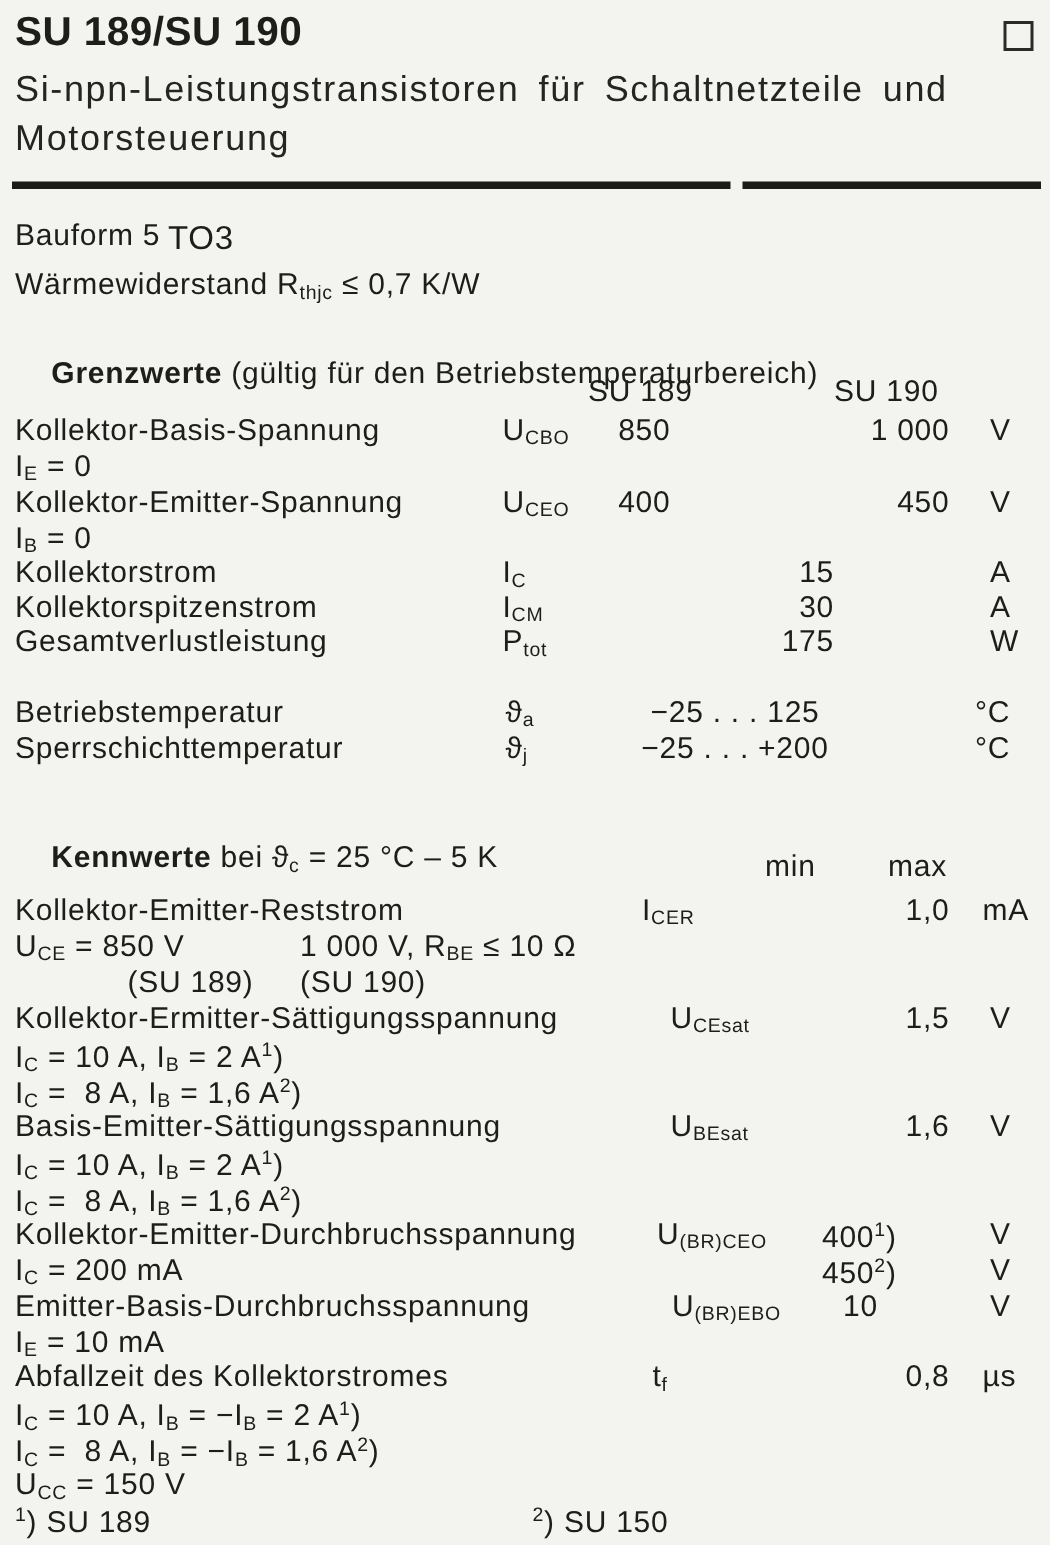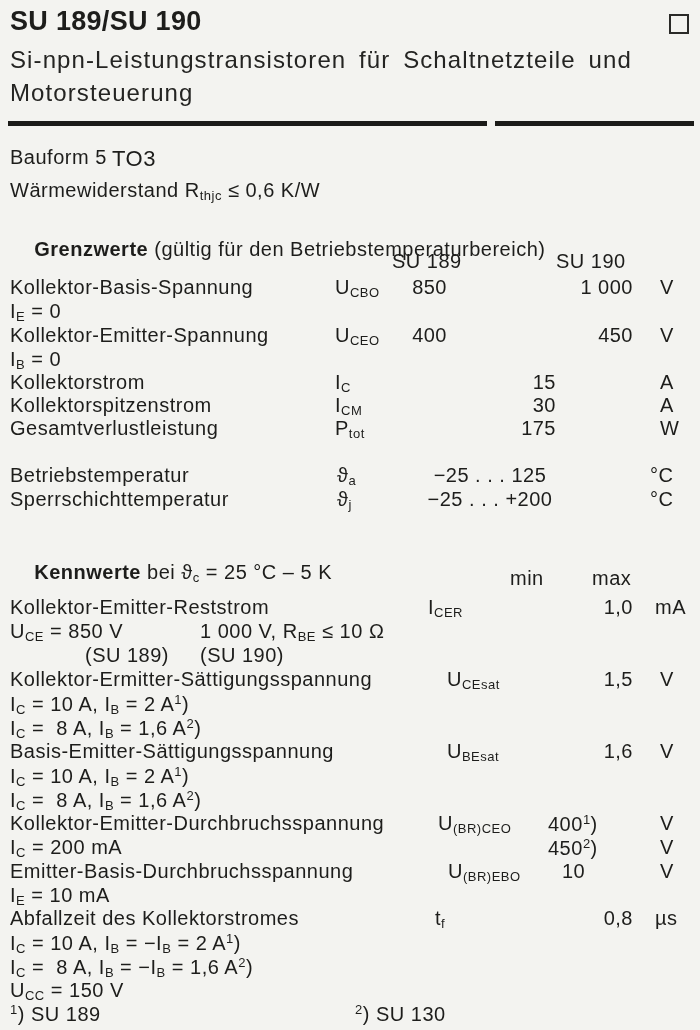--- a/index.html
+++ b/index.html
@@ -61,21 +61,21 @@
   <div class="subtitle s2">Motorsteuerung</div>
   <div class="subtitle s1">Si-npn-Leistungstransistoren für Schaltnetzteile und</div>
   <div class="rule rule-left"></div>
   <div class="rule rule-right"></div>
 
   <div class="row" style="top:146px">
     <span class="lab">Bauform 5</span>
     <span class="pos" style="left:112px;font-size:22px">TO3</span>
   </div>
   <div class="row" style="top:179px">
-    <span class="lab"><span class="seg-n">Wärmewiderstand R</span><span class="seg-sub">thjc</span><span class="seg-n"> ≤ 0,6 K/W</span></span>
+    <span class="lab"><span class="seg-n">Wärmewiderstand R</span><span class="seg-sub">thjc</span><span class="seg-n"> ≤ 0,7 K/W</span></span>
   </div>
 
   <div class="heading-line" style="top:215px">
     <span class="bold">Grenzwerte</span><span> (gültig für den Betriebstemperaturbereich)</span>
   </div>
 
   <div class="row" style="top:250px">
     <span class="pos" style="left:392px">SU 189</span>
     <span class="pos" style="left:556px">SU 190</span>
   </div>
@@ -219,16 +219,16 @@
   </div>
   <div class="row" style="top:955px">
     <span class="lab"><span class="seg-n">I</span><span class="seg-sub">C</span><span class="seg-n"> =  8 A, I</span><span class="seg-sub">B</span><span class="seg-n"> = −I</span><span class="seg-sub">B</span><span class="seg-n"> = 1,6 A</span><span class="seg-sup">2</span><span class="seg-n">)</span></span>
   </div>
   <div class="row" style="top:979px">
     <span class="lab"><span class="seg-n">U</span><span class="seg-sub">CC</span><span class="seg-n"> = 150 V</span></span>
   </div>
 
   <div class="row" style="top:1002px">
     <span class="lab"><span class="seg-sup">1</span><span class="seg-n">) SU 189</span></span>
-    <span class="pos" style="left:355px"><span class="seg-sup">2</span><span class="seg-n">) SU 130</span></span>
+    <span class="pos" style="left:355px"><span class="seg-sup">2</span><span class="seg-n">) SU 150</span></span>
   </div>
 
 </div>
 
 </body></html>

